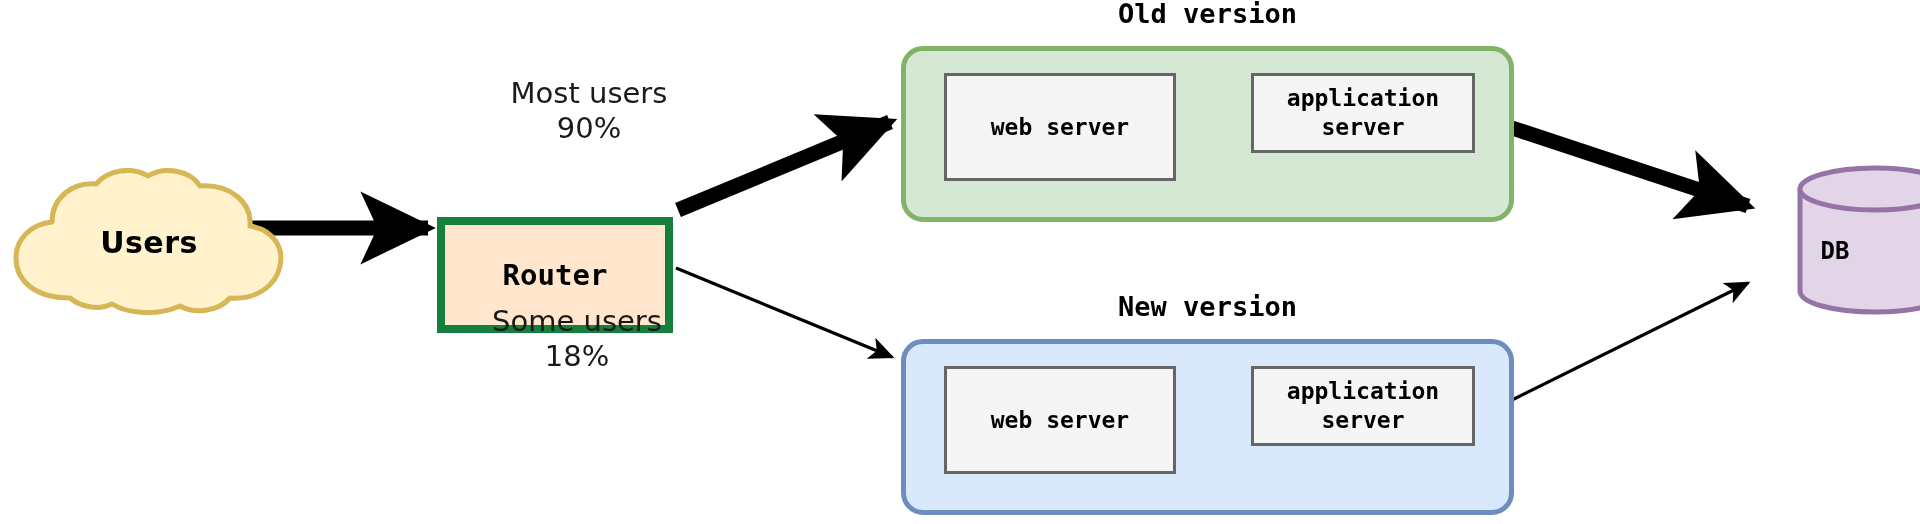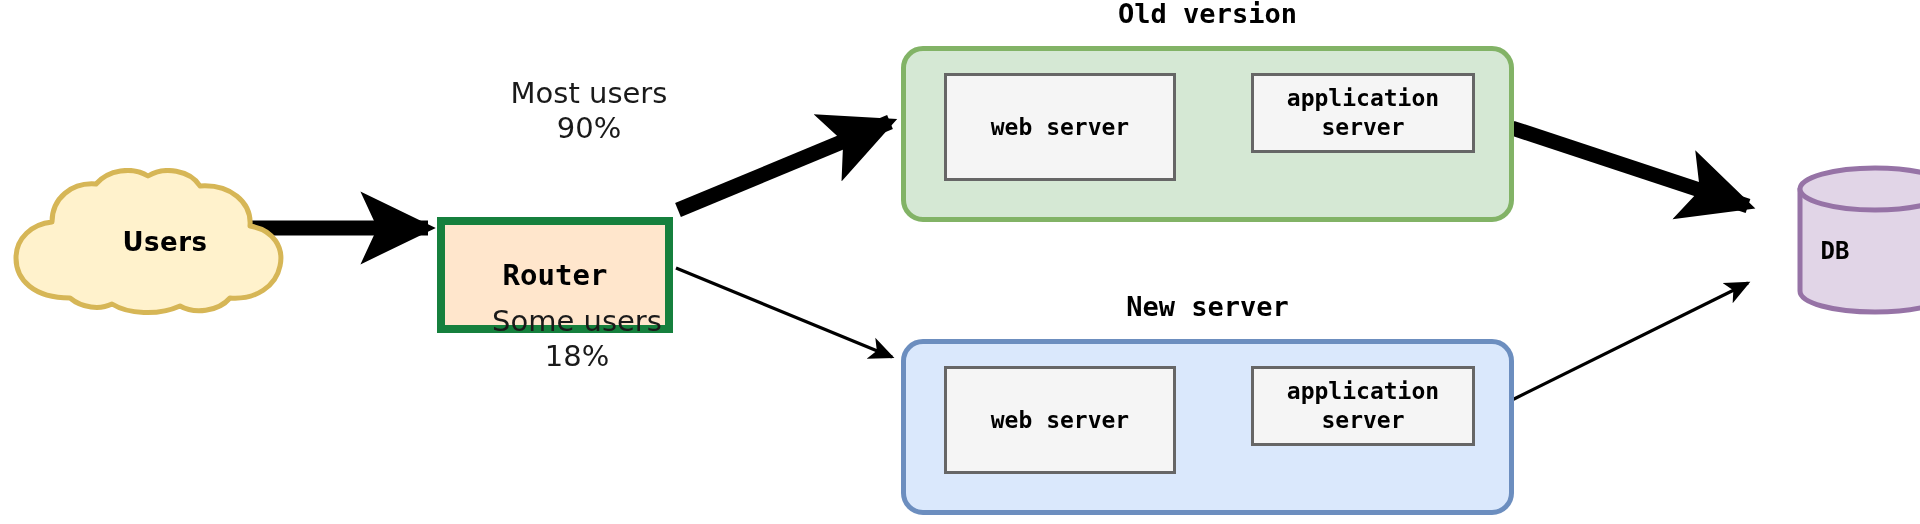--- a/index.html
+++ b/index.html
@@ -31,29 +31,29 @@
   
   .cloud-wrap {
     position: absolute;
     left: 8px;
     top: 168px;
     width: 282px;
     height: 148px;
   }
   .cloud-label {
     position: absolute;
-    left: 16px;
+    left: 0;
     top: 0;
     width: 282px;
     height: 148px;
     display: flex;
     align-items: center;
     justify-content: center;
     font-family: "DejaVu Sans", sans-serif;
-    font-size: 26px;
+    font-size: 30px;
     font-weight: bold;
     color: #000000;
     letter-spacing: 0.5px;
   }
 
   
   .router-box {
     position: absolute;
     left: 437px;
     top: 217px;
@@ -259,21 +259,21 @@
   <div class="group old">
     <div class="node web">
       <span class="node-label">web server</span>
     </div>
     <div class="node app">
       <span class="node-label">application
 server</span>
     </div>
   </div>
 
-  <div class="group-title new">New server</div>
+  <div class="group-title new">New version</div>
   <div class="group new">
     <div class="node web">
       <span class="node-label">web server</span>
     </div>
     <div class="node app">
       <span class="node-label">application
 server</span>
     </div>
   </div>
 

